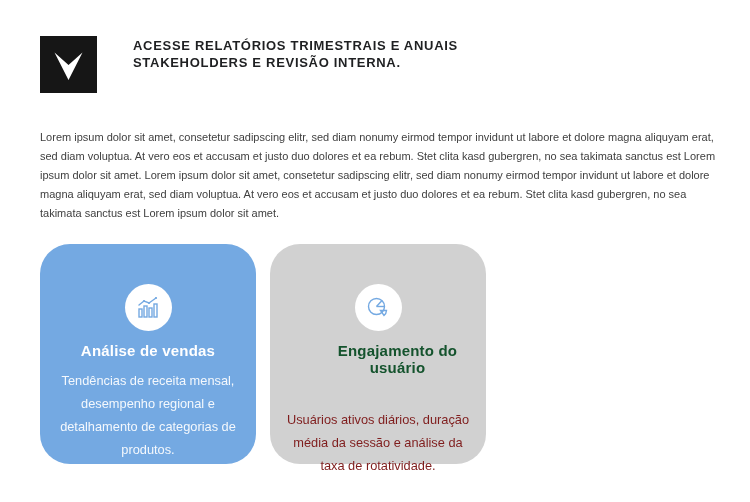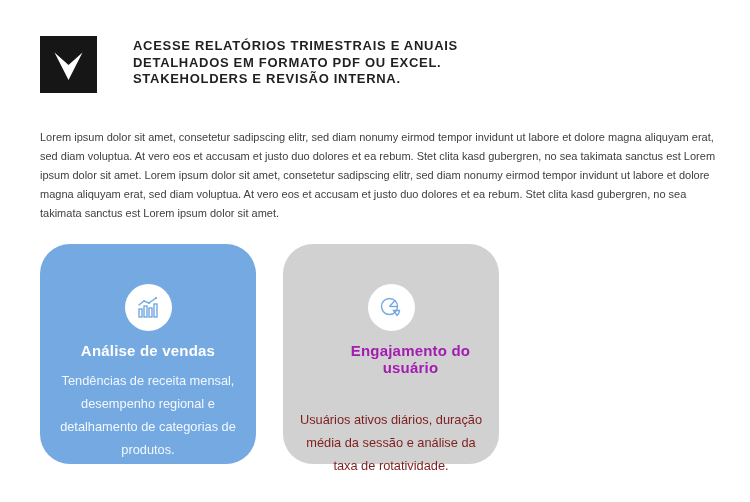--- a/index.html
+++ b/index.html
@@ -41,21 +41,21 @@
     color: #404040;
     font-size: 11px;
     line-height: 19px;
   }
 
   
   .cards {
     position: absolute;
     left: 40px; top: 244px;
     display: flex;
-    gap: 27px;
+    gap: 14px;
   }
   .card {
     width: 216px;
     height: 220px;
     border-radius: 30px;
     text-align: center;
     padding: 40px 13px 0 13px;
   }
   .card.blue  { background: #74a9e2; }
   .card.gray  { background: #d1d1d1; }
@@ -70,21 +70,21 @@
   .icon-circle.white { background: #ffffff; }
   .icon-circle.blue  { background: #74a9e2; }
 
   .card-title {
     margin-top: 11px;
     font-size: 15px;
     font-weight: 700;
     letter-spacing: 0.2px;
   }
   .card.blue .card-title { color: #ffffff; }
-  .card.gray .card-title, .card.light .card-title { color: #a21caf; margin-left: 39px; }
+  .card.gray .card-title, .card.light .card-title { color: #14532d; margin-left: 39px; }
 
   .card-body {
     margin-top: 10px;
     font-size: 12.8px;
     line-height: 23px;
   }
   .card.blue .card-body { color: rgba(255,255,255,0.92); }
   .card.gray .card-body, .card.light .card-body { color: #7f1d1d; margin-top: 32px; }
 </style>
 </head>
@@ -96,21 +96,20 @@
     <div class="logo-box">
       <span>
         <svg width="57" height="57" viewBox="0 0 57 57">
           <rect x="0" y="0" width="57" height="57" fill="#161616"></rect>
           <polygon points="14.5,16.5 28.5,29 42.5,16.5 28.5,44" fill="#ffffff"></polygon>
         </svg>
       </span>
     </div>
     <div class="heading">
       <div>ACESSE RELATÓRIOS TRIMESTRAIS E ANUAIS</div>
-      <div>DETALHADOS EM FORMATO PDF OU EXCEL.</div>
       <div>STAKEHOLDERS E REVISÃO INTERNA.</div>
     </div>
   </div>
 
   <p class="intro">Lorem ipsum dolor sit amet, consetetur sadipscing elitr, sed diam nonumy eirmod tempor invidunt ut labore et dolore magna aliquyam erat, sed diam voluptua. At vero eos et accusam et justo duo dolores et ea rebum. Stet clita kasd gubergren, no sea takimata sanctus est Lorem ipsum dolor sit amet. Lorem ipsum dolor sit amet, consetetur sadipscing elitr, sed diam nonumy eirmod tempor invidunt ut labore et dolore magna aliquyam erat, sed diam voluptua. At vero eos et accusam et justo duo dolores et ea rebum. Stet clita kasd gubergren, no sea takimata sanctus est Lorem ipsum dolor sit amet.</p>
 
   <div class="cards">
 
     <div class="card blue">
       <div class="icon-circle white">

